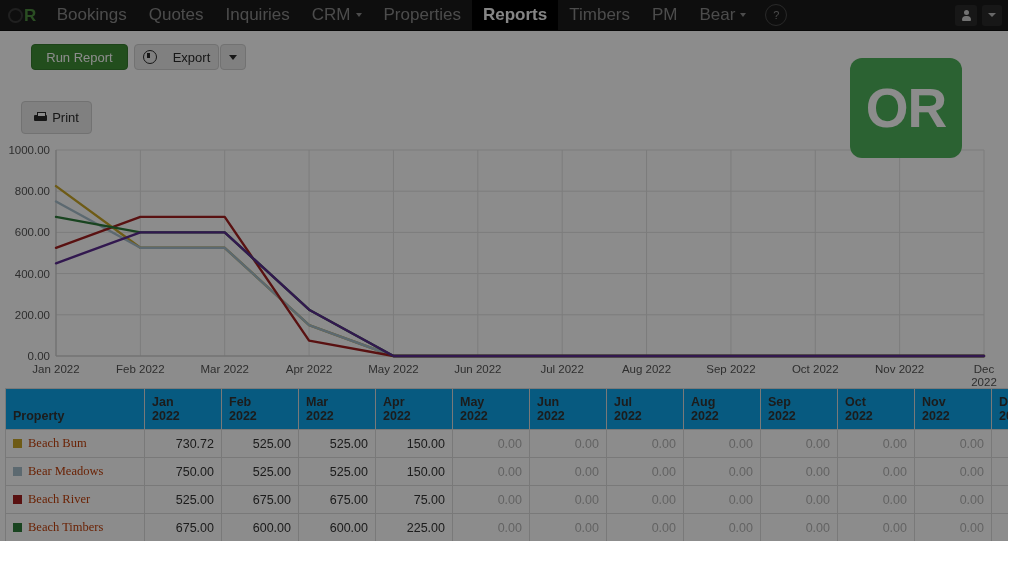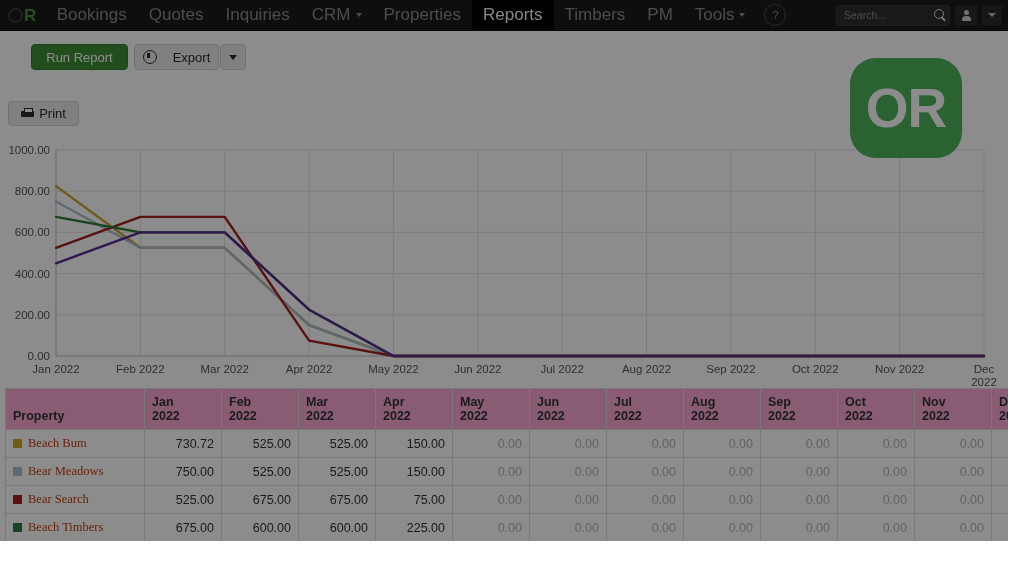--- a/index.html
+++ b/index.html
@@ -33,21 +33,21 @@
     box-sizing:border-box;
   }
   .brand .r{
     color:#4d8c3f;font-size:17px;font-weight:bold;line-height:15px;
     letter-spacing:-0.5px;
   }
   .nav-item{
     color:#8a8a8a;font-size:17px;padding:0 11px;height:30px;
     display:flex;align-items:center;white-space:nowrap;cursor:pointer;
   }
-  .nav-item.active{background:#000000;color:#f3f3f3;font-weight:normal;}
+  .nav-item.active{background:#000000;color:#f3f3f3;font-weight:bold;}
   .nav-item .caret{
     margin-left:5px;border-left:3.5px solid transparent;
     border-right:3.5px solid transparent;border-top:4px solid #8a8a8a;
     display:inline-block;
   }
   .nav-item.help{
     width:20px;height:20px;border:1px solid #4a4a4a;border-radius:50%;
     padding:0;justify-content:center;margin-left:8px;font-size:11px;
   }
   .nav-right{margin-left:auto;display:flex;align-items:center;padding-right:6px;gap:5px;}
@@ -114,51 +114,51 @@
   }
   .dl-icon{
     position:relative;width:12px;height:12px;border-radius:50%;
     border:1.4px solid #2b2b2b;display:inline-block;
   }
   .dl-icon:after{
     content:"";position:absolute;left:3.6px;top:2px;width:3px;height:5px;
     background:#2b2b2b;
   }
   .btn-print{
-    position:absolute;left:8px;top:71px;width:71px;height:25px;
+    position:absolute;left:21px;top:71px;width:71px;height:33px;
     background:#e9e9e9;color:#2b2b2b;border:1px solid #cfcfcf;gap:5px;
   }
   .printer-icon{position:relative;width:13px;height:11px;display:inline-block;}
   .printer-icon:before{
     content:"";position:absolute;left:0;top:3px;width:13px;height:6px;
     background:#2b2b2b;border-radius:1px;
   }
   .printer-icon:after{
     content:"";position:absolute;left:3px;top:0px;width:7px;height:3px;
     border:1.3px solid #2b2b2b;border-bottom:0;background:#fff;
   }
   
   .or-badge{
     position:absolute;left:850px;top:58px;width:112px;height:100px;
-    background:#4fb35b;border-radius:26px;display:flex;align-items:center;
+    background:#4fb35b;border-radius:12px;display:flex;align-items:center;
     justify-content:center;color:#ffffff;font-size:55px;font-weight:bold;
     letter-spacing:-1px;z-index:20;
   }
   
   .chart-wrap{position:absolute;left:0;top:140px;width:1008px;height:248px;background:#ffffff;}
   .chart-svg{display:block;}
   
   .tbl-wrap{position:absolute;left:0;top:388px;width:1008px;}
   table.report{
     border-collapse:collapse;width:1000px;margin-left:5px;
     font-size:12.5px;color:#333333;table-layout:fixed;
   }
   table.report th{
     border:1px solid #dddddd;padding:6px 7px;font-weight:bold;color:#333333;
-    vertical-align:bottom;background:#f9a8d4;
+    vertical-align:bottom;background:#0ea5e9;
   }
   table.report th.prop{text-align:left;width:124px;margin-left:34px;}
   table.report th.mon{text-align:left;width:62px;}
   table.report td{
     border:1px solid #dddddd;padding:6px 7px;text-align:right;
     white-space:nowrap;height:13px;
   }
   table.report td.prop{text-align:left;}
   table.report td.zero{color:#b4b4b4;}
   .swatch{
@@ -200,30 +200,26 @@
         <div class="nav-item active">
           <span>Reports</span>
         </div>
         <div class="nav-item">
           <span>Timbers</span>
         </div>
         <div class="nav-item">
           <span>PM</span>
         </div>
         <div class="nav-item">
-          <span>Tools</span>
+          <span>Bear</span>
           <span class="caret"></span>
         </div>
       </div>
     <div class="nav-item help">?</div>
     <div class="nav-right">
-      <div class="searchbox">
-        <input type="text" placeholder="Search..." style="">
-        <span class="search-icon"></span>
-      </div>
       <div class="user-btn">
         <span class="user-glyph"></span>
       </div>
       <div class="user-caret-btn">
         <span class="caret"></span>
       </div>
     </div>
   </div>
 
   <div class="toolbar">
@@ -335,21 +331,21 @@
             <td class="zero">0.00</td>
             <td class="zero">0.00</td>
             <td class="zero">0.00</td>
             <td class="zero">0.00</td>
             <td class="zero">0.00</td>
             <td class="zero">0.00</td>
             <td class="zero">0.00</td>
             <td class="zero">0.00</td>
           </tr>
           <tr>
-            <td class="prop"><span class="swatch" style="background: rgb(163, 32, 32);"></span><span class="prop-link">Bear Search</span></td>
+            <td class="prop"><span class="swatch" style="background: rgb(163, 32, 32);"></span><span class="prop-link">Beach River</span></td>
             <td>525.00</td>
             <td>675.00</td>
             <td>675.00</td>
             <td>75.00</td>
             <td class="zero">0.00</td>
             <td class="zero">0.00</td>
             <td class="zero">0.00</td>
             <td class="zero">0.00</td>
             <td class="zero">0.00</td>
             <td class="zero">0.00</td>

